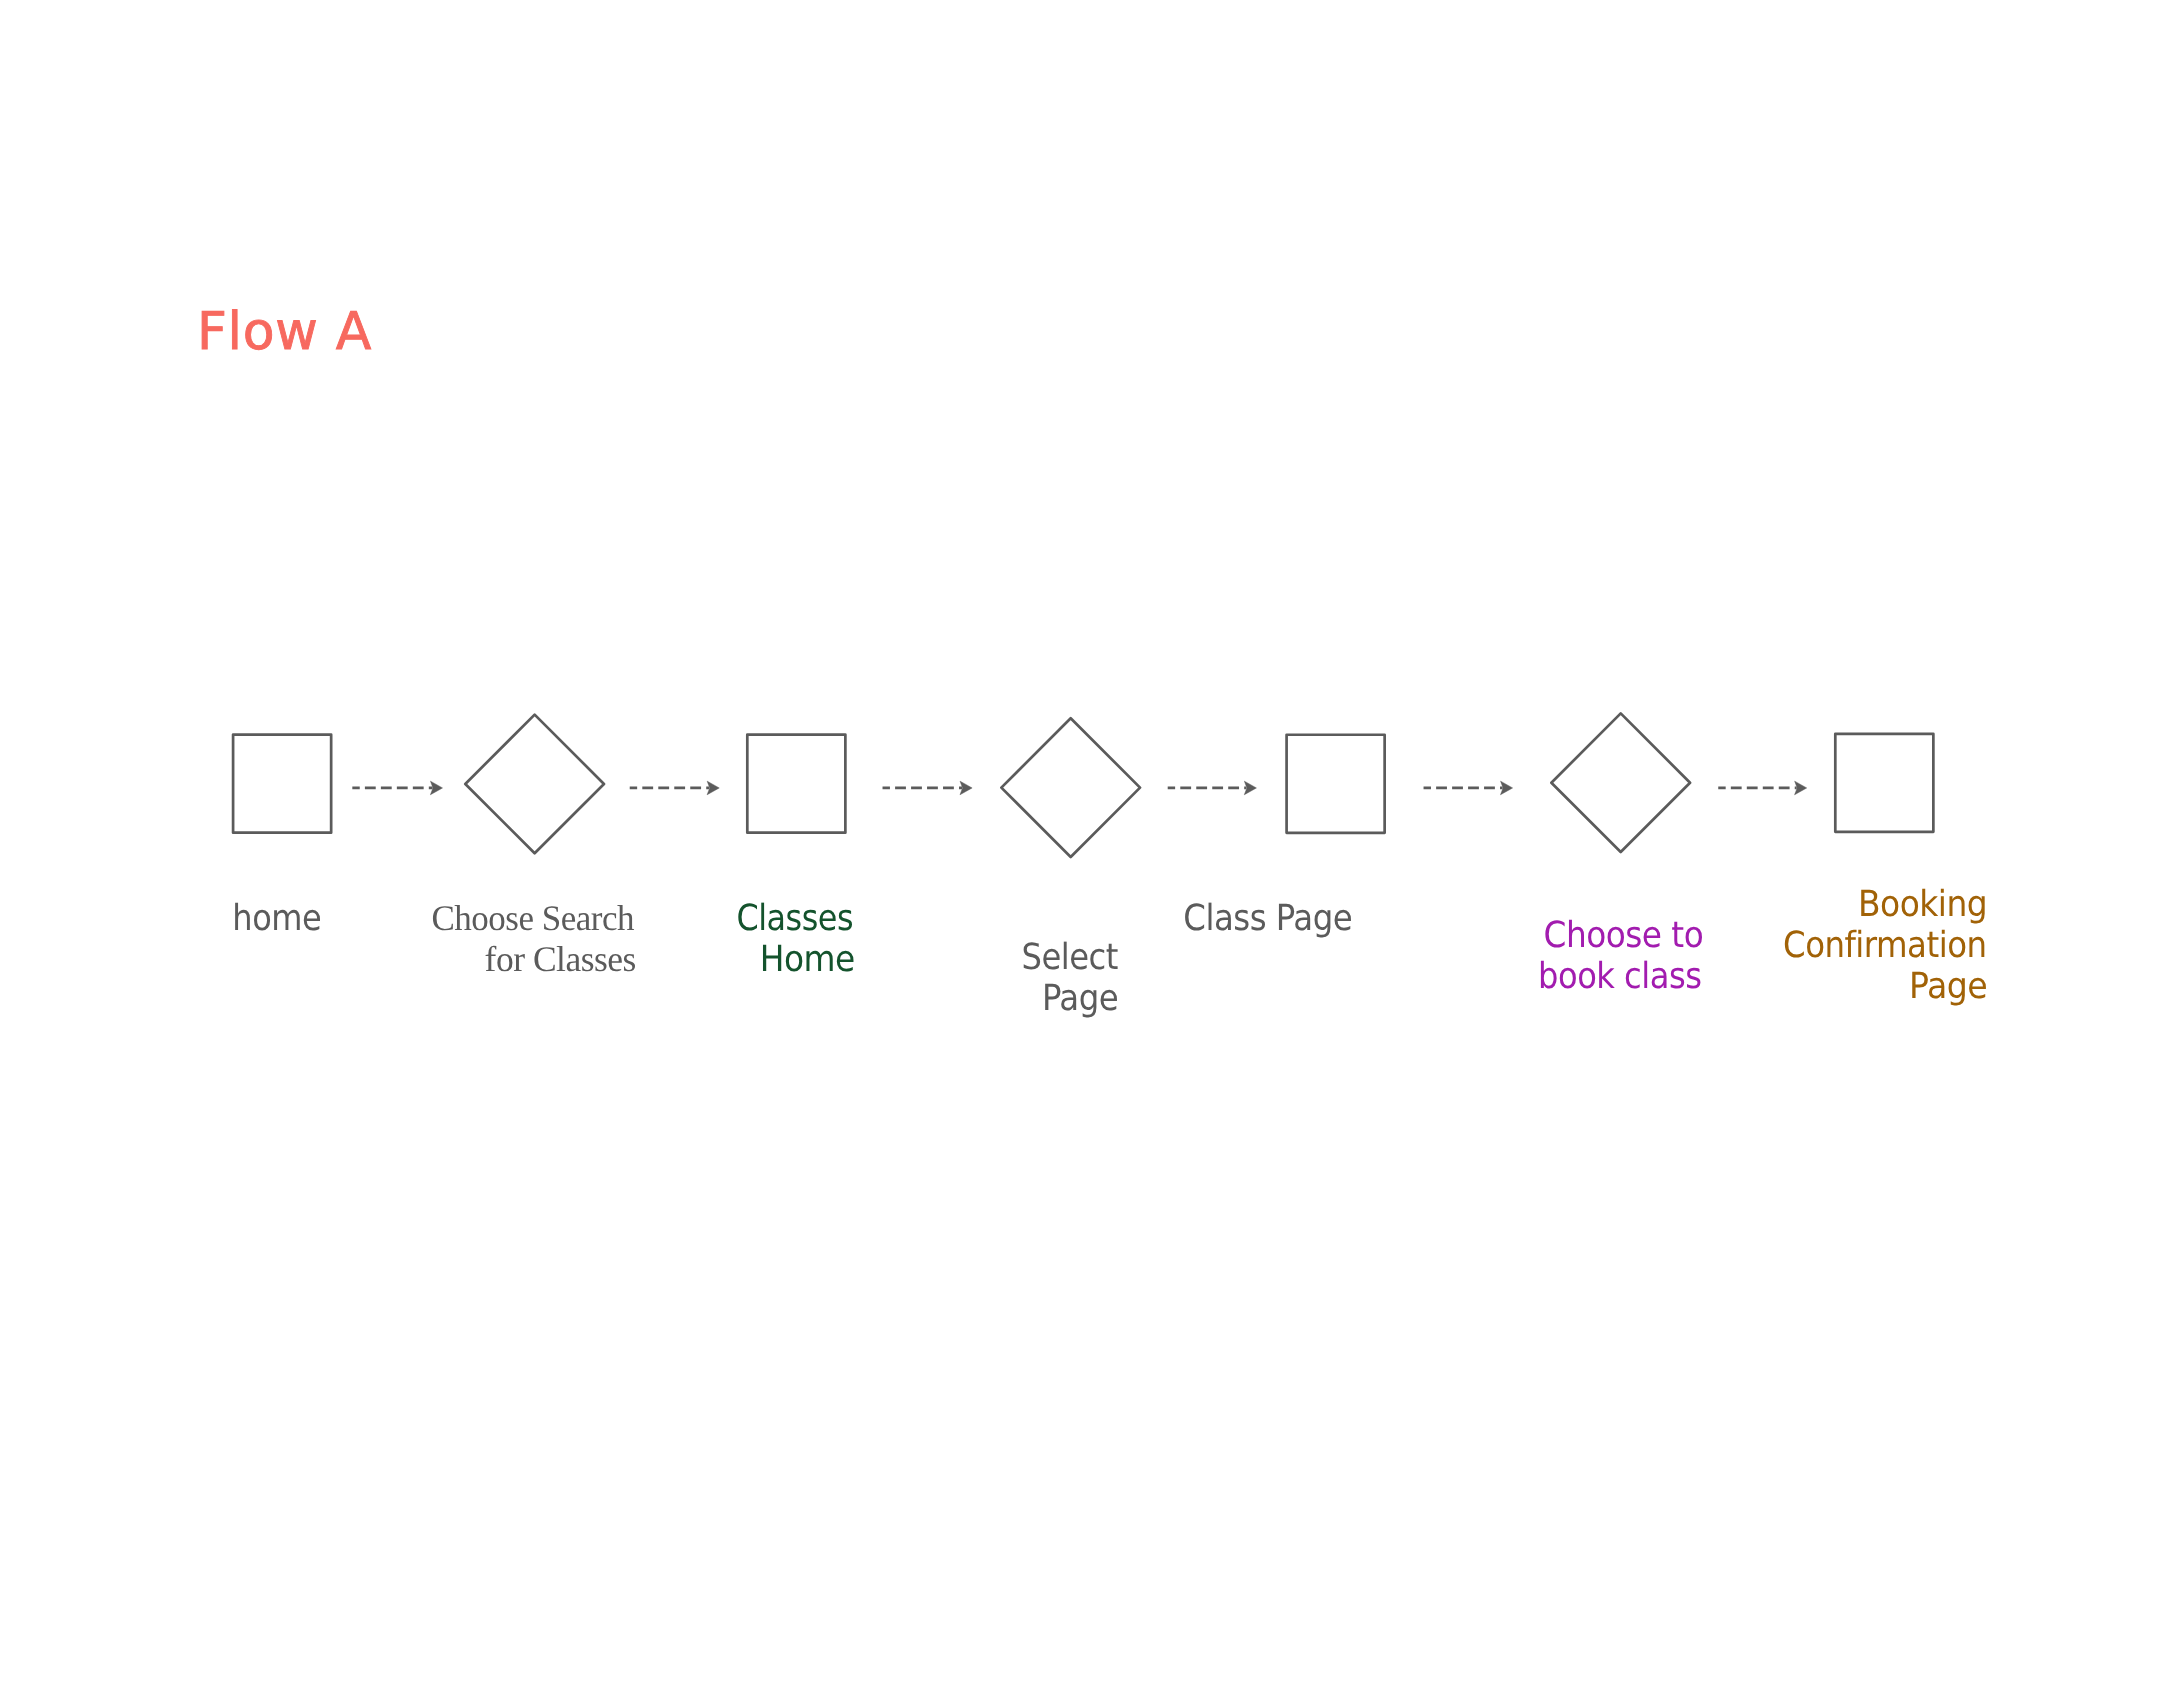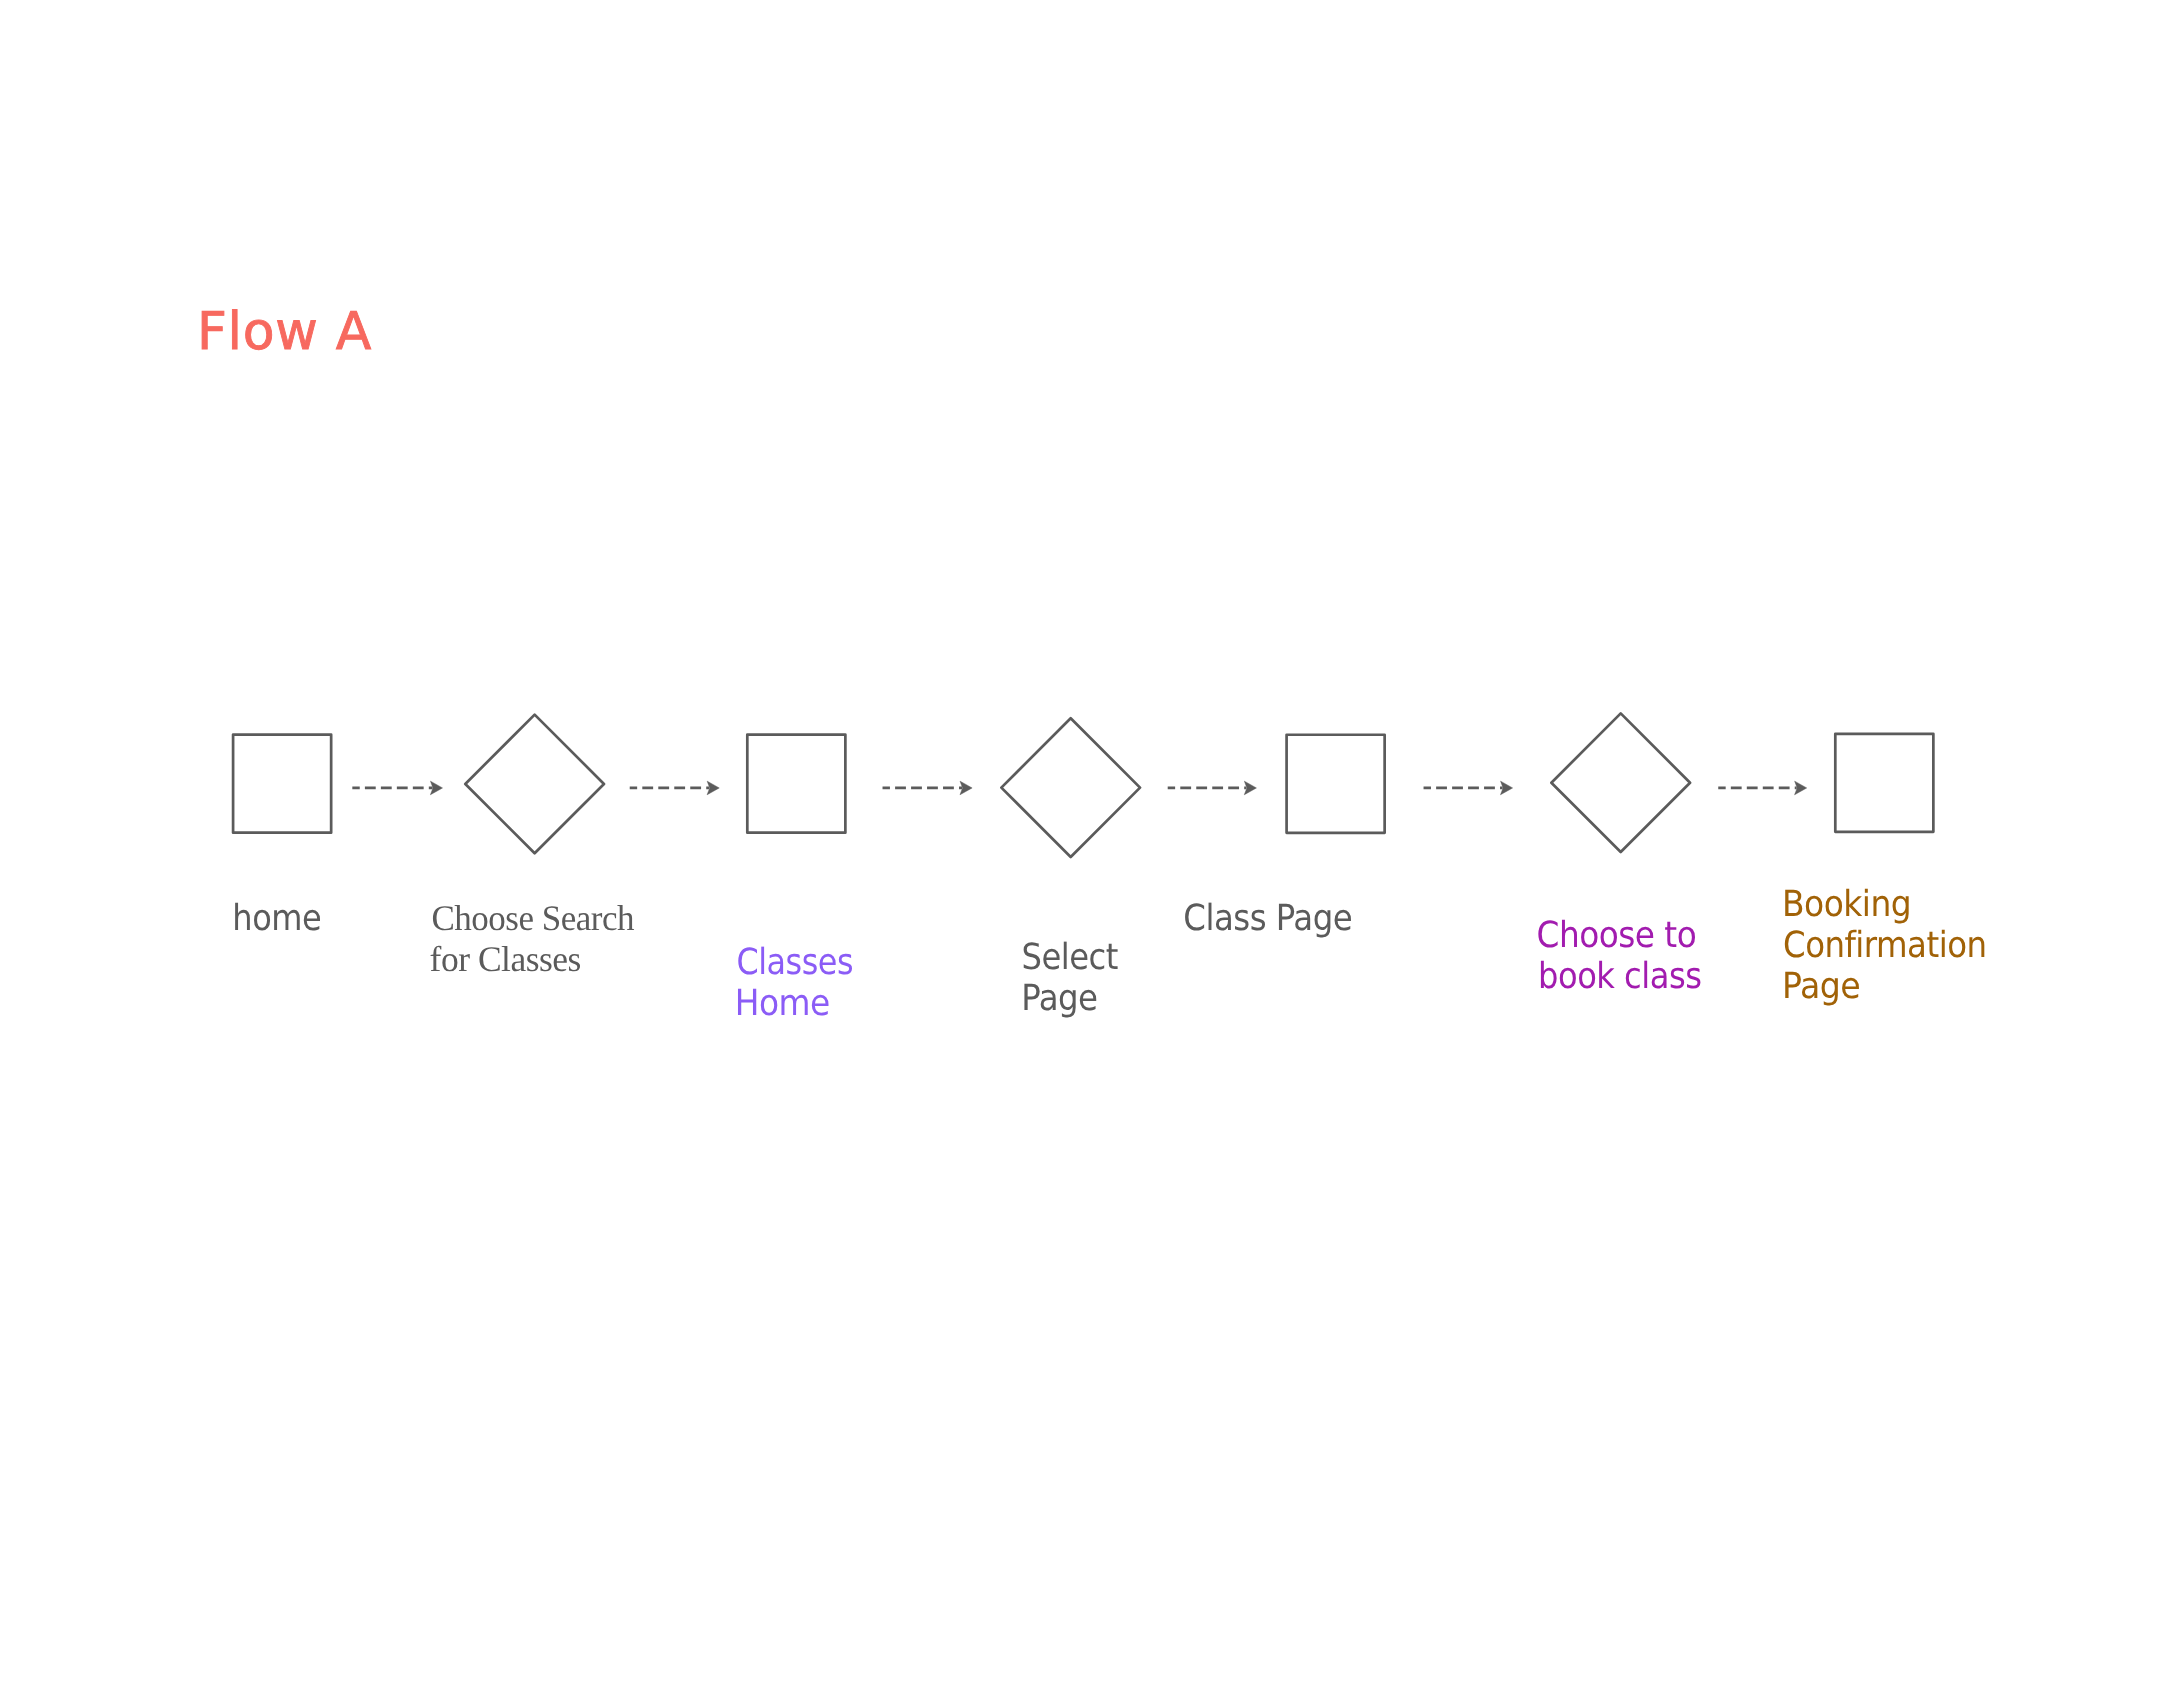--- a/index.html
+++ b/index.html
@@ -52,21 +52,21 @@
     text-align: center;
     line-height: 41px;
     white-space: pre;
     transform: translate3d(-50%, 0, 0);
     letter-spacing: -0.5px;
     text-indent: -0.5px;
   }
   .node-label {
     display: flex;
     flex-direction: column;
-    align-items: flex-start;
+    align-items: flex-end;
   }
   .node-label .label-line {
     display: block;
     white-space: pre;
     transform-origin: center center;
   }
 </style>
 </head>
 <body style="background: rgb(255, 255, 255);">
 
@@ -105,18 +105,18 @@
       <line class="connector-line" x1="1967.2" y1="902.4" x2="2057.10" y2="902.4" stroke="#5B5B5B" stroke-width="3.1" stroke-dasharray="12.4 5.9" stroke-dashoffset="3.9"></line>
       <path class="connector-head" d="M 2068.50 902.40 L 2054.70 894.60 L 2057.60 902.40 L 2054.60 910.20 Z" fill="#5B5B5B" stroke="#5B5B5B" stroke-width="0.55" stroke-linejoin="round"></path>
     </g>
   </g>
 </svg>
 
 <div class="page-title" style="color: rgb(247, 105, 95); -webkit-text-stroke-color: rgb(247, 105, 95);">Flow A</div>
 
 <div class="node-label" style="left: 277px; top: 898px; color: rgb(91, 91, 91);"><span class="label-line" style="transform: scaleX(0.9881);">home</span></div>
 <div class="node-label" style="left: 533px; top: 898px; color: rgb(91, 91, 91); font-family: Liberation Serif, serif;"><span class="label-line" style="transform: scaleX(0.9717);">Choose Search</span><span class="label-line" style="transform: scaleX(0.9862);">for Classes</span></div>
-<div class="node-label" style="left: 795px; top: 898px; color: #8b5cf6; margin-top: 44px;"><span class="label-line" style="transform: scaleX(0.9825);">Classes</span><span class="label-line" style="transform: scaleX(1.014);">Home</span></div>
+<div class="node-label" style="left: 795px; top: 898px; color: #14532d;"><span class="label-line" style="transform: scaleX(0.9825);">Classes</span><span class="label-line" style="transform: scaleX(1.014);">Home</span></div>
 <div class="node-label" style="left: 1070px; top: 937px; color: rgb(91, 91, 91);"><span class="label-line" style="transform: scaleX(0.9931);">Select</span><span class="label-line">Page</span></div>
 <div class="node-label" style="left: 1268px; top: 898px; color: rgb(91, 91, 91);"><span class="label-line">Class Page</span></div>
 <div class="node-label" style="left: 1620px; top: 883px; color: #a21caf; margin-top: 32px;"><span class="label-line" style="transform: scaleX(1.0117);">Choose to</span><span class="label-line" style="transform: scaleX(0.9918);">book class</span></div>
 <div class="node-label" style="left: 1885px; top: 884px; color: #a16207;"><span class="label-line" style="transform: scaleX(1.0159);">Booking</span><span class="label-line">Confirmation</span><span class="label-line" style="transform: scaleX(1.0249);">Page</span></div>
 
 
 </body></html>

